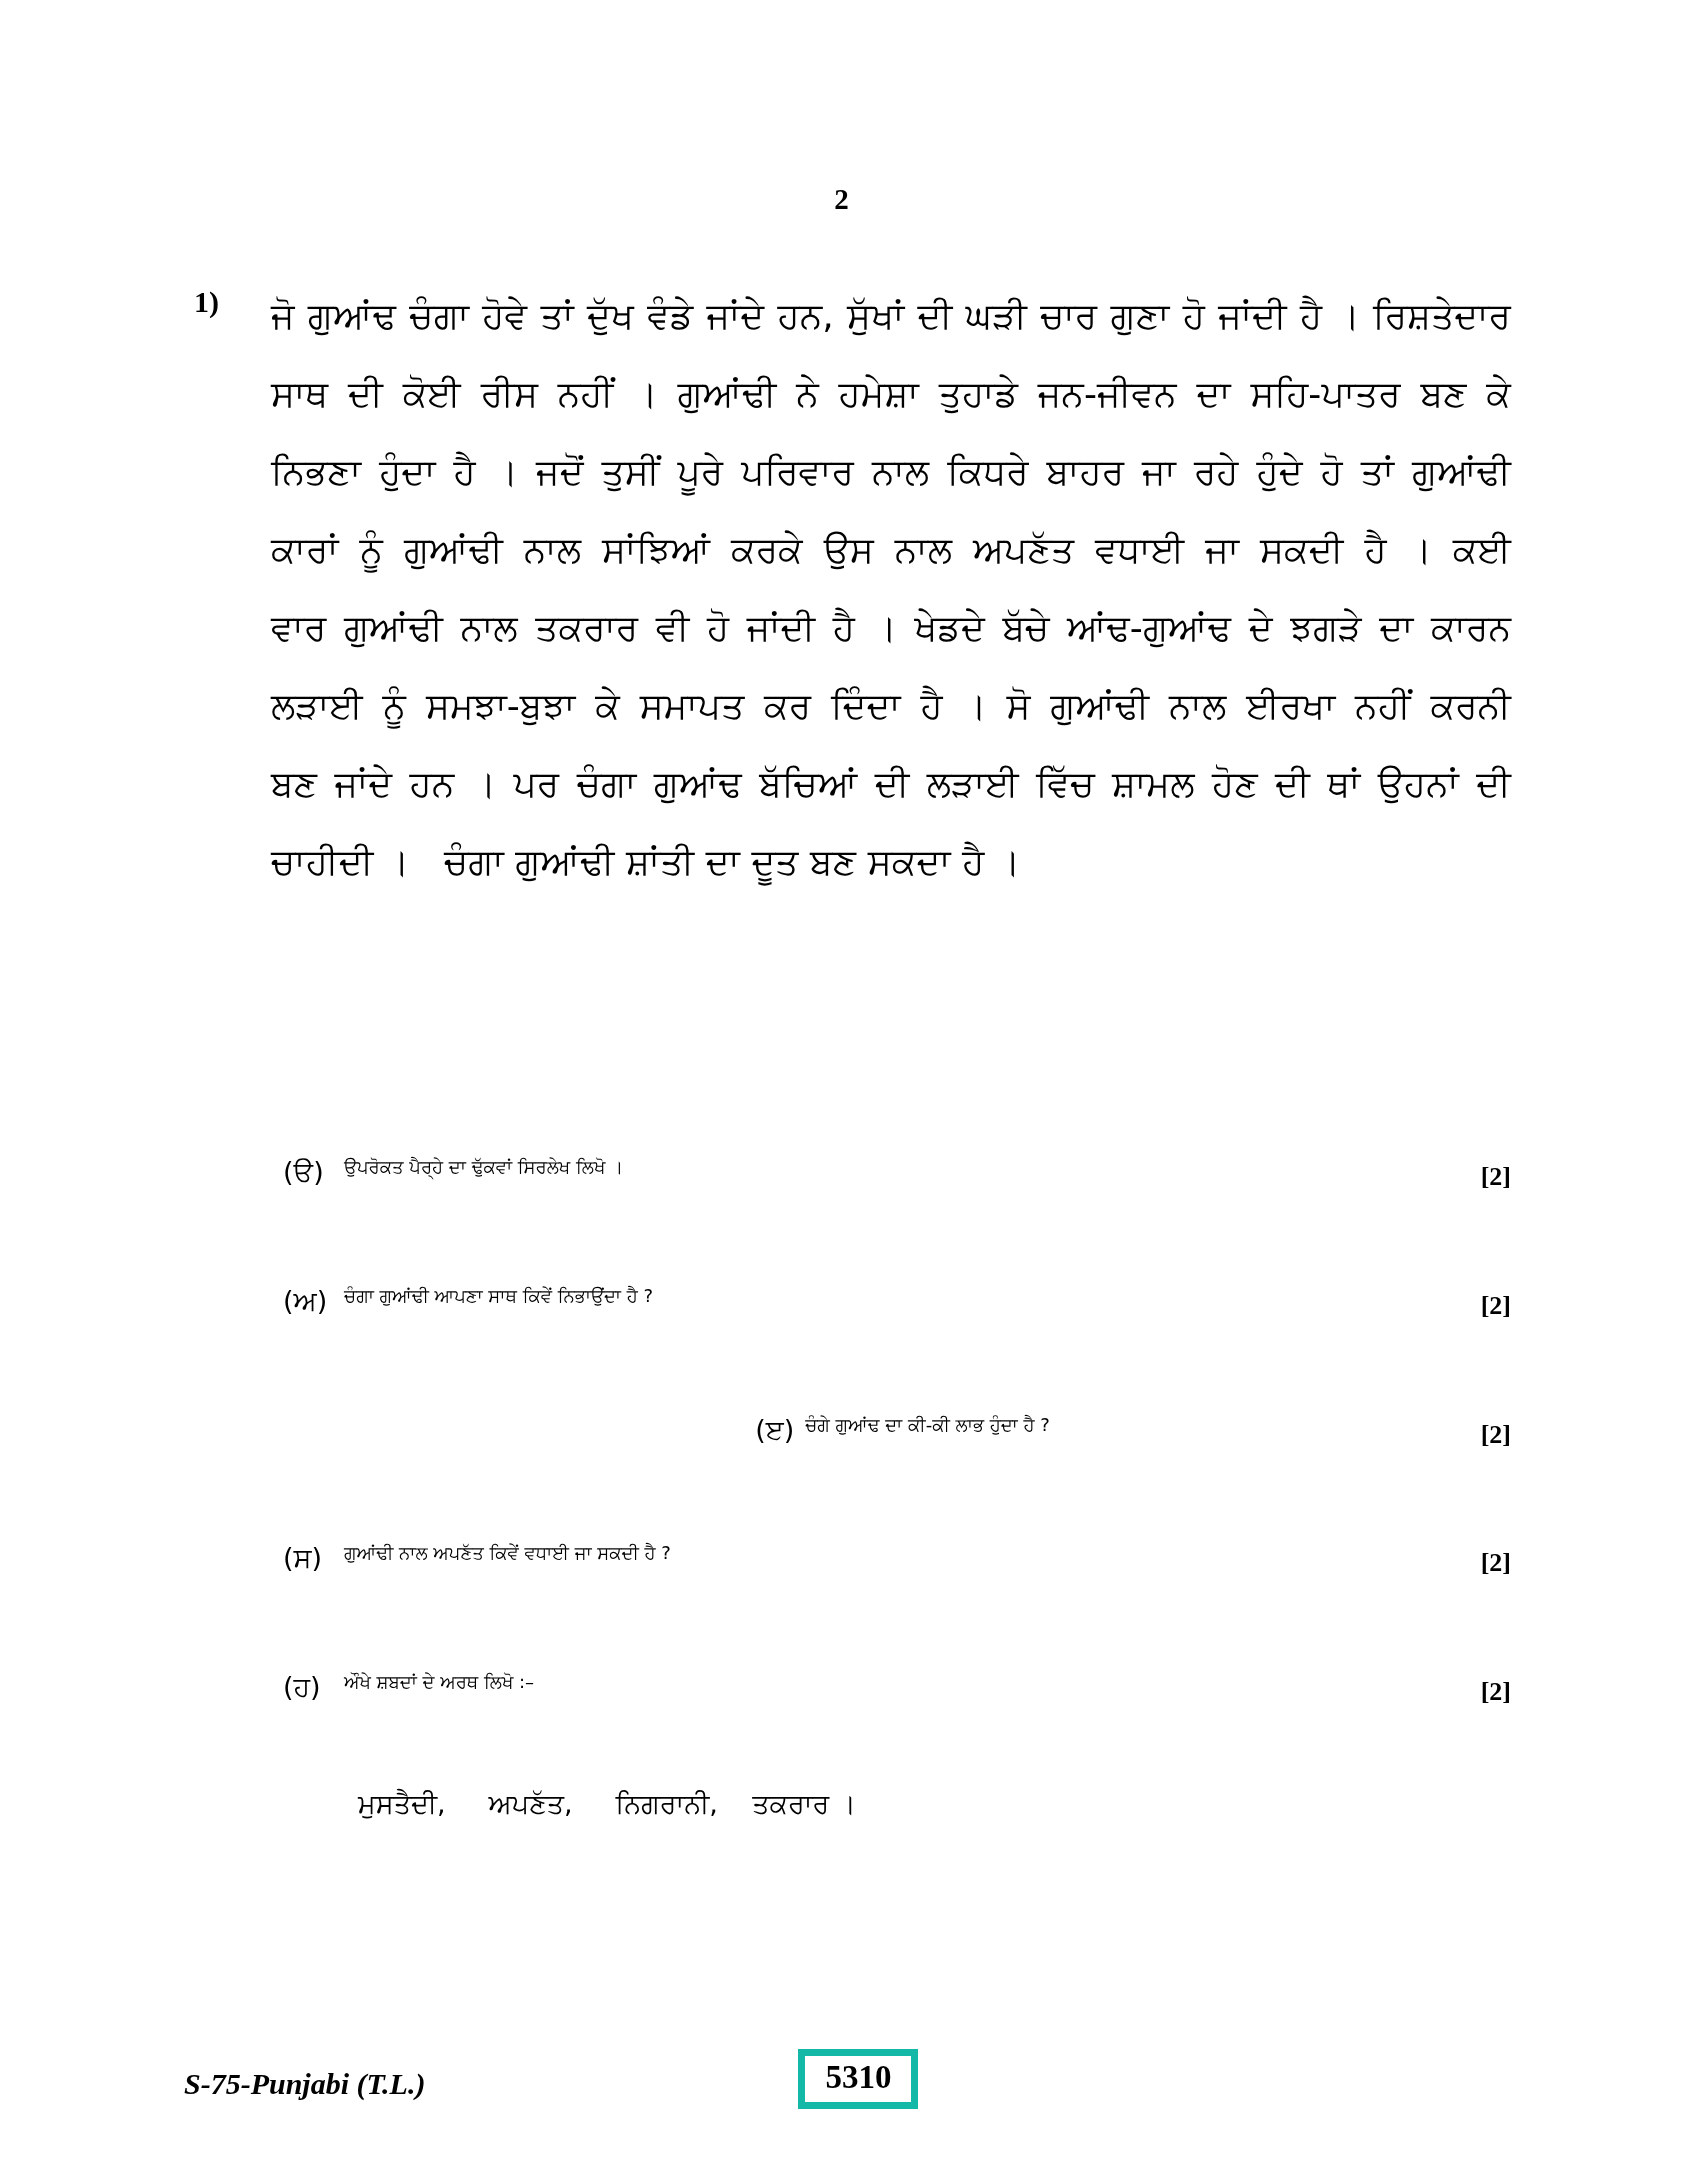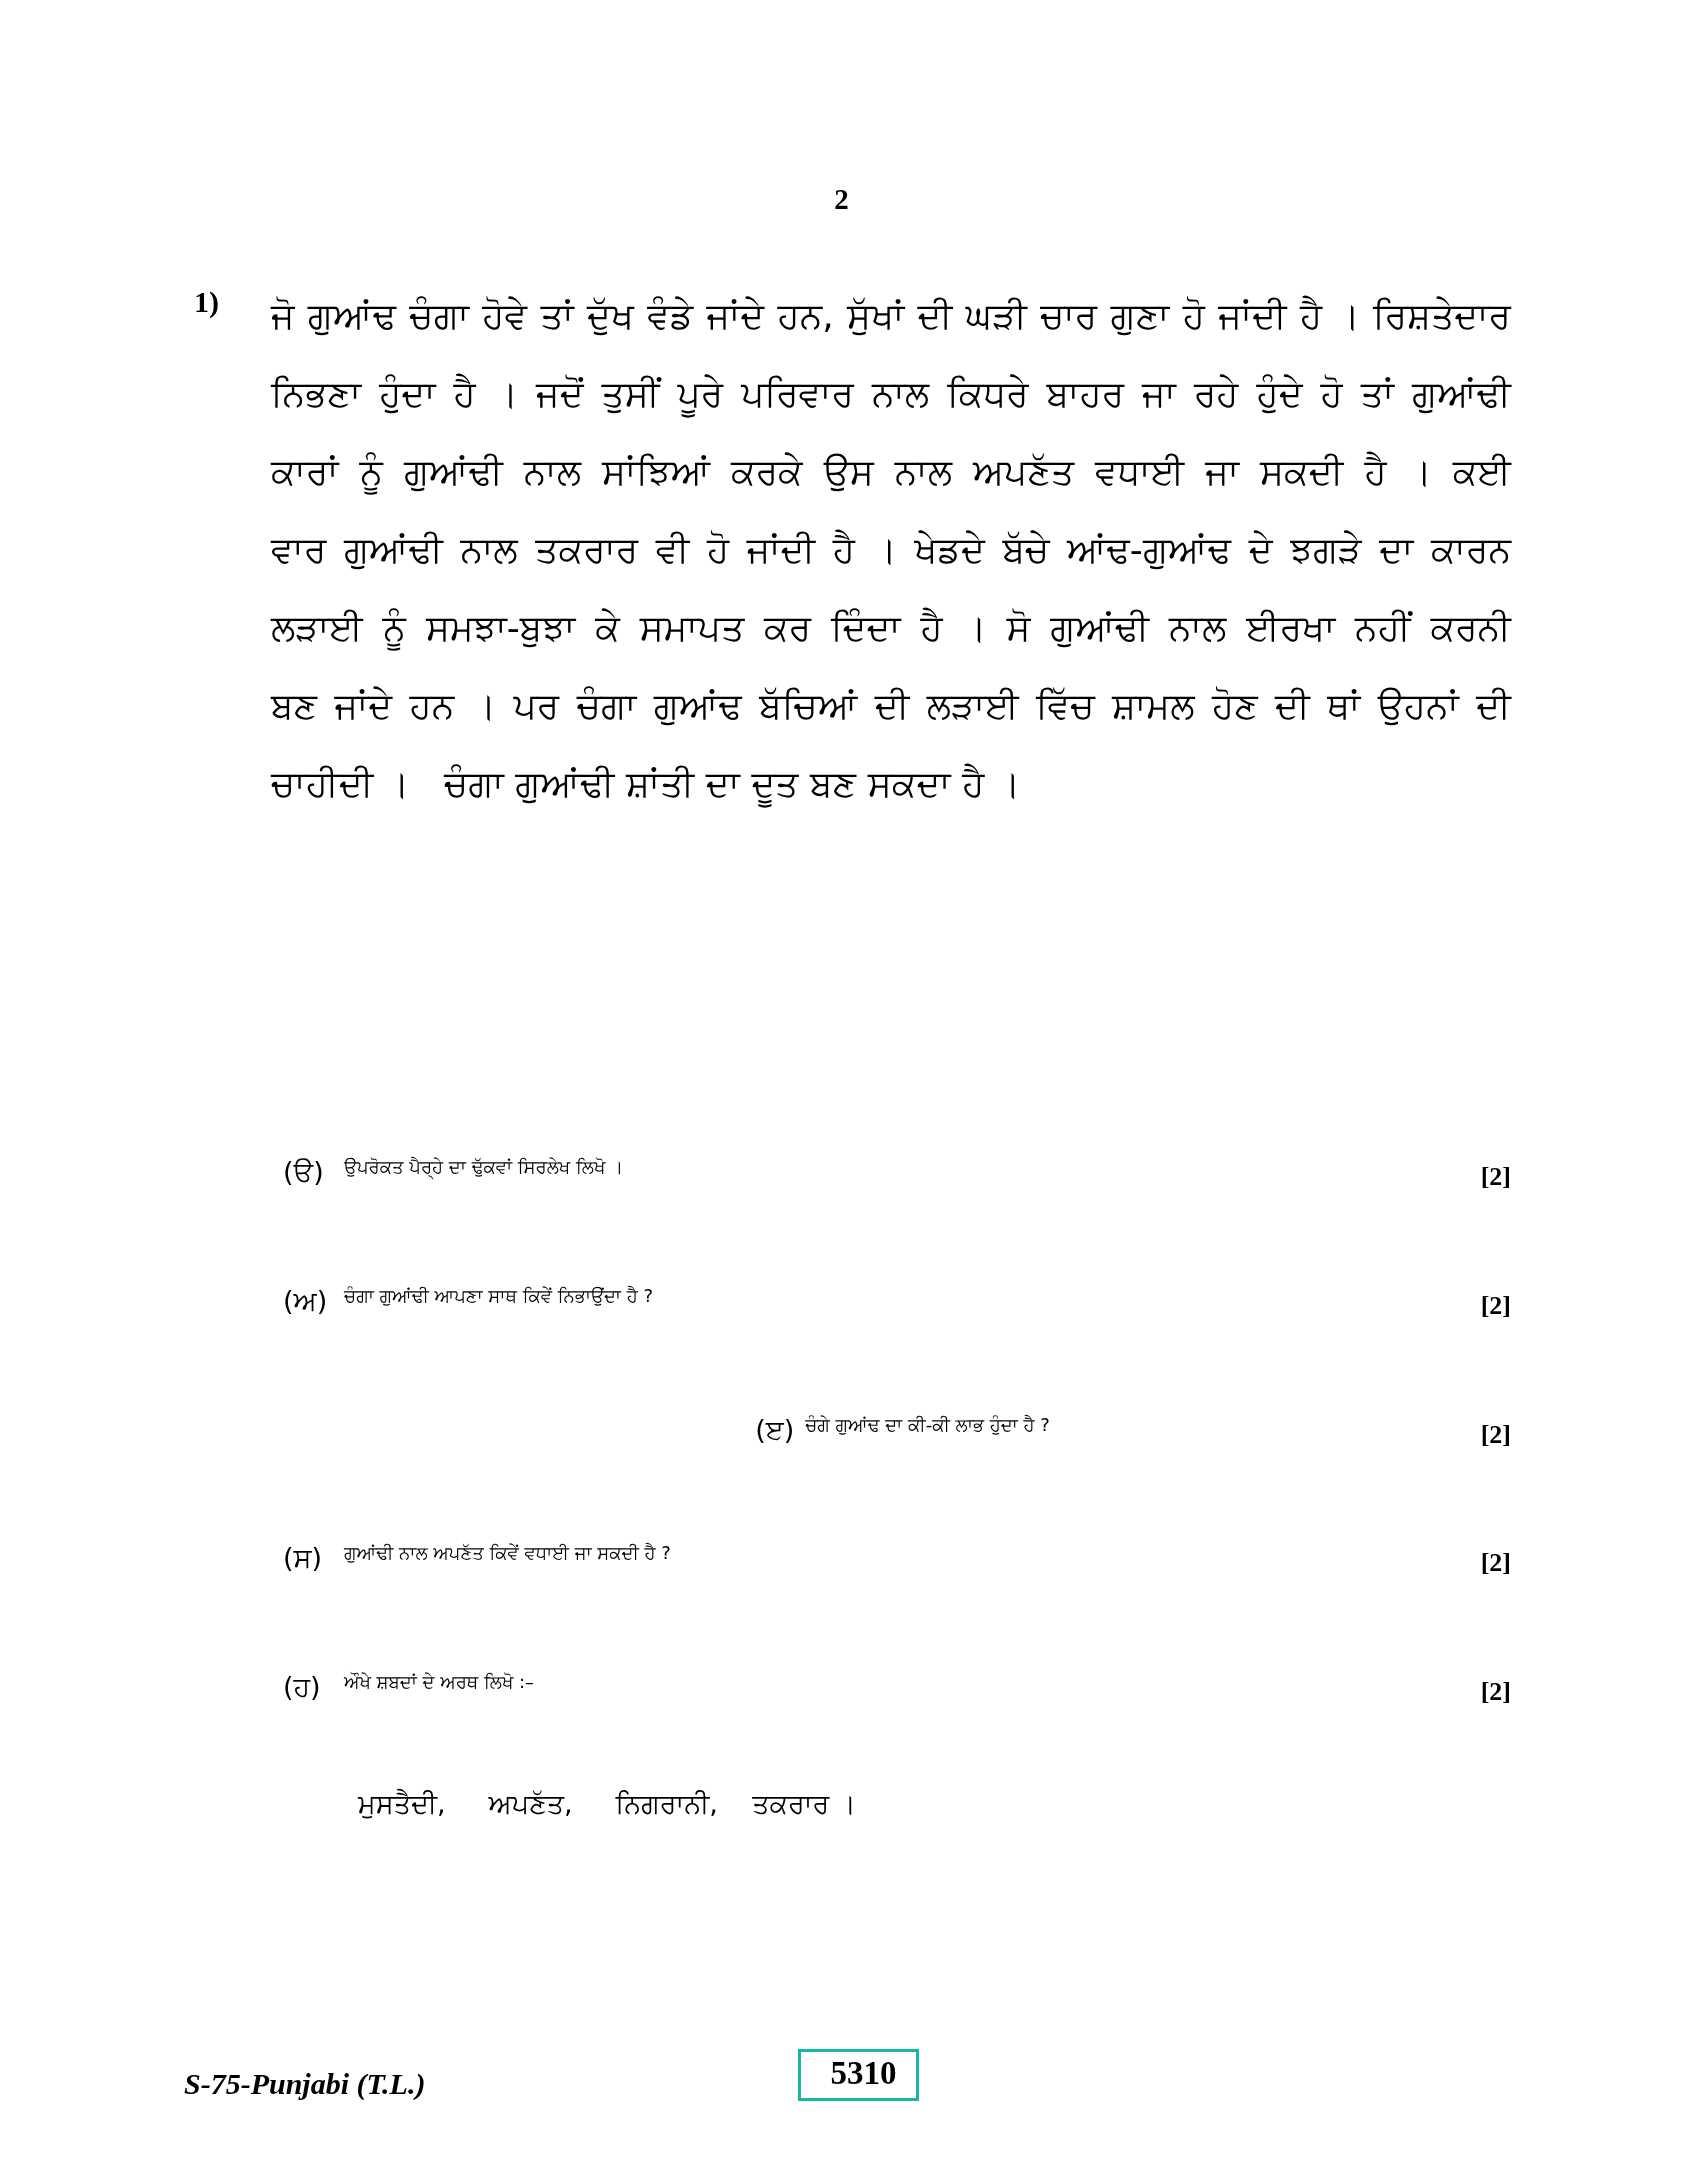--- a/index.html
+++ b/index.html
@@ -116,40 +116,41 @@
     font-family: "Liberation Serif", "DejaVu Serif", serif;
     font-style: italic;
     font-weight: bold;
     font-size: 30px;
   }
   .paper-box {
     position: absolute;
     left: 798px;
     top: 2049px;
     min-width: 85px;
-    padding: 4px 10px 6px 20px;
-    border: 3px solid #14b8a6;
+    padding: 4px 10px 6px 11px;
+    border: 7px solid #14b8a6;
     text-align: center;
     font-family: "Liberation Serif", "DejaVu Serif", serif;
     font-weight: bold;
     font-size: 33px;
     line-height: 1.08;
   }
 </style>
 </head>
 <body>
 
 <div class="page">
 
   <div class="page-number">2</div>
 
   <div class="passage-block">
     <div class="q-number">1)</div>
     <div class="passage-lines">
       <div class="pline just">ਜੋ ਗੁਆਂਢ ਚੰਗਾ ਹੋਵੇ ਤਾਂ ਦੁੱਖ ਵੰਡੇ ਜਾਂਦੇ ਹਨ, ਸੁੱਖਾਂ ਦੀ ਘੜੀ ਚਾਰ ਗੁਣਾ ਹੋ  ਜਾਂਦੀ ਹੈ । ਰਿਸ਼ਤੇਦਾਰ</div>
+      <div class="pline just">ਸਾਥ ਦੀ ਕੋਈ ਰੀਸ ਨਹੀਂ । ਗੁਆਂਢੀ  ਨੇ ਹਮੇਸ਼ਾ ਤੁਹਾਡੇ  ਜਨ-ਜੀਵਨ  ਦਾ ਸਹਿ-ਪਾਤਰ ਬਣ ਕੇ</div>
       <div class="pline just">ਨਿਭਣਾ  ਹੁੰਦਾ ਹੈ । ਜਦੋਂ ਤੁਸੀਂ ਪੂਰੇ  ਪਰਿਵਾਰ  ਨਾਲ  ਕਿਧਰੇ ਬਾਹਰ ਜਾ ਰਹੇ ਹੁੰਦੇ ਹੋ ਤਾਂ ਗੁਆਂਢੀ</div>
       <div class="pline just">ਕਾਰਾਂ ਨੂੰ ਗੁਆਂਢੀ  ਨਾਲ  ਸਾਂਝਿਆਂ ਕਰਕੇ ਉਸ ਨਾਲ ਅਪਣੱਤ ਵਧਾਈ ਜਾ ਸਕਦੀ ਹੈ । ਕਈ</div>
       <div class="pline just">ਵਾਰ ਗੁਆਂਢੀ  ਨਾਲ ਤਕਰਾਰ ਵੀ ਹੋ ਜਾਂਦੀ  ਹੈ । ਖੇਡਦੇ ਬੱਚੇ ਆਂਢ-ਗੁਆਂਢ ਦੇ ਝਗੜੇ ਦਾ ਕਾਰਨ</div>
       <div class="pline just">ਲੜਾਈ ਨੂੰ ਸਮਝਾ-ਬੁਝਾ  ਕੇ  ਸਮਾਪਤ ਕਰ  ਦਿੰਦਾ ਹੈ ।  ਸੋ ਗੁਆਂਢੀ  ਨਾਲ  ਈਰਖਾ  ਨਹੀਂ ਕਰਨੀ</div>
       <div class="pline just">ਬਣ ਜਾਂਦੇ ਹਨ । ਪਰ ਚੰਗਾ ਗੁਆਂਢ ਬੱਚਿਆਂ ਦੀ ਲੜਾਈ ਵਿੱਚ ਸ਼ਾਮਲ ਹੋਣ ਦੀ ਥਾਂ ਉਹਨਾਂ ਦੀ</div>
       <div class="pline">ਚਾਹੀਦੀ ।   ਚੰਗਾ ਗੁਆਂਢੀ ਸ਼ਾਂਤੀ ਦਾ ਦੂਤ ਬਣ ਸਕਦਾ ਹੈ ।</div>
     </div>
   </div>
 
   <div class="subq" style="top:1156px;">

